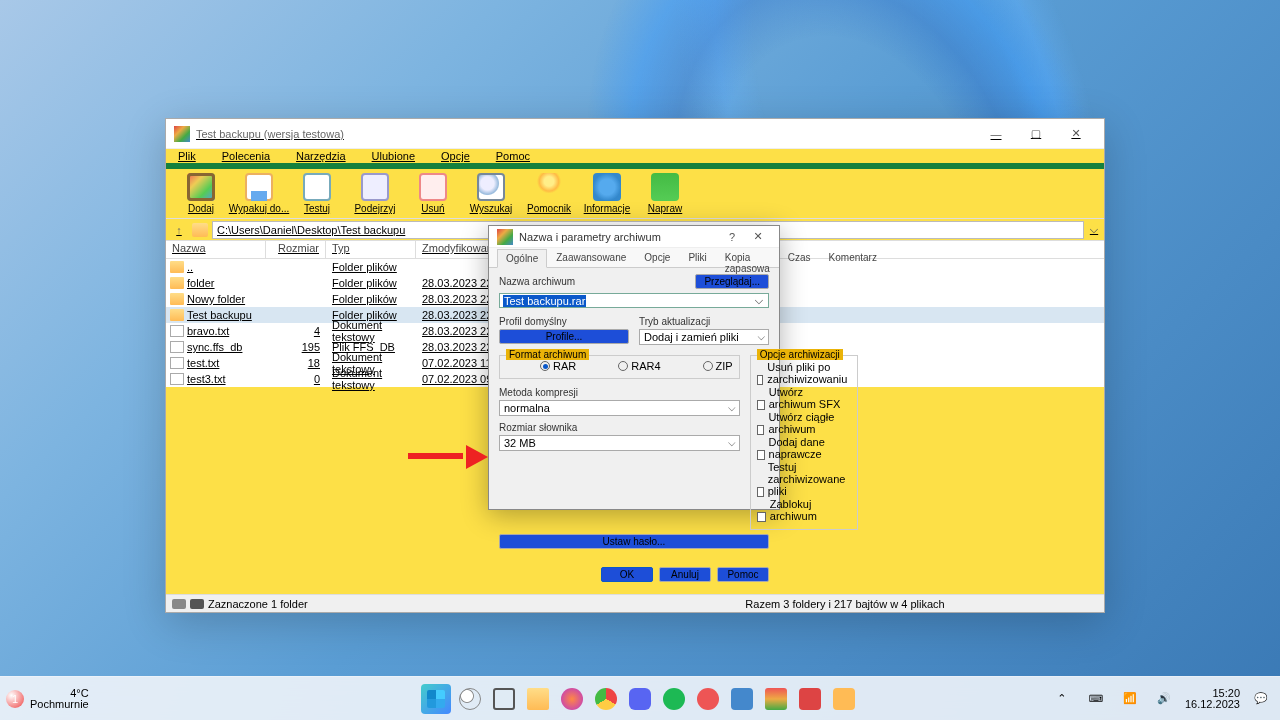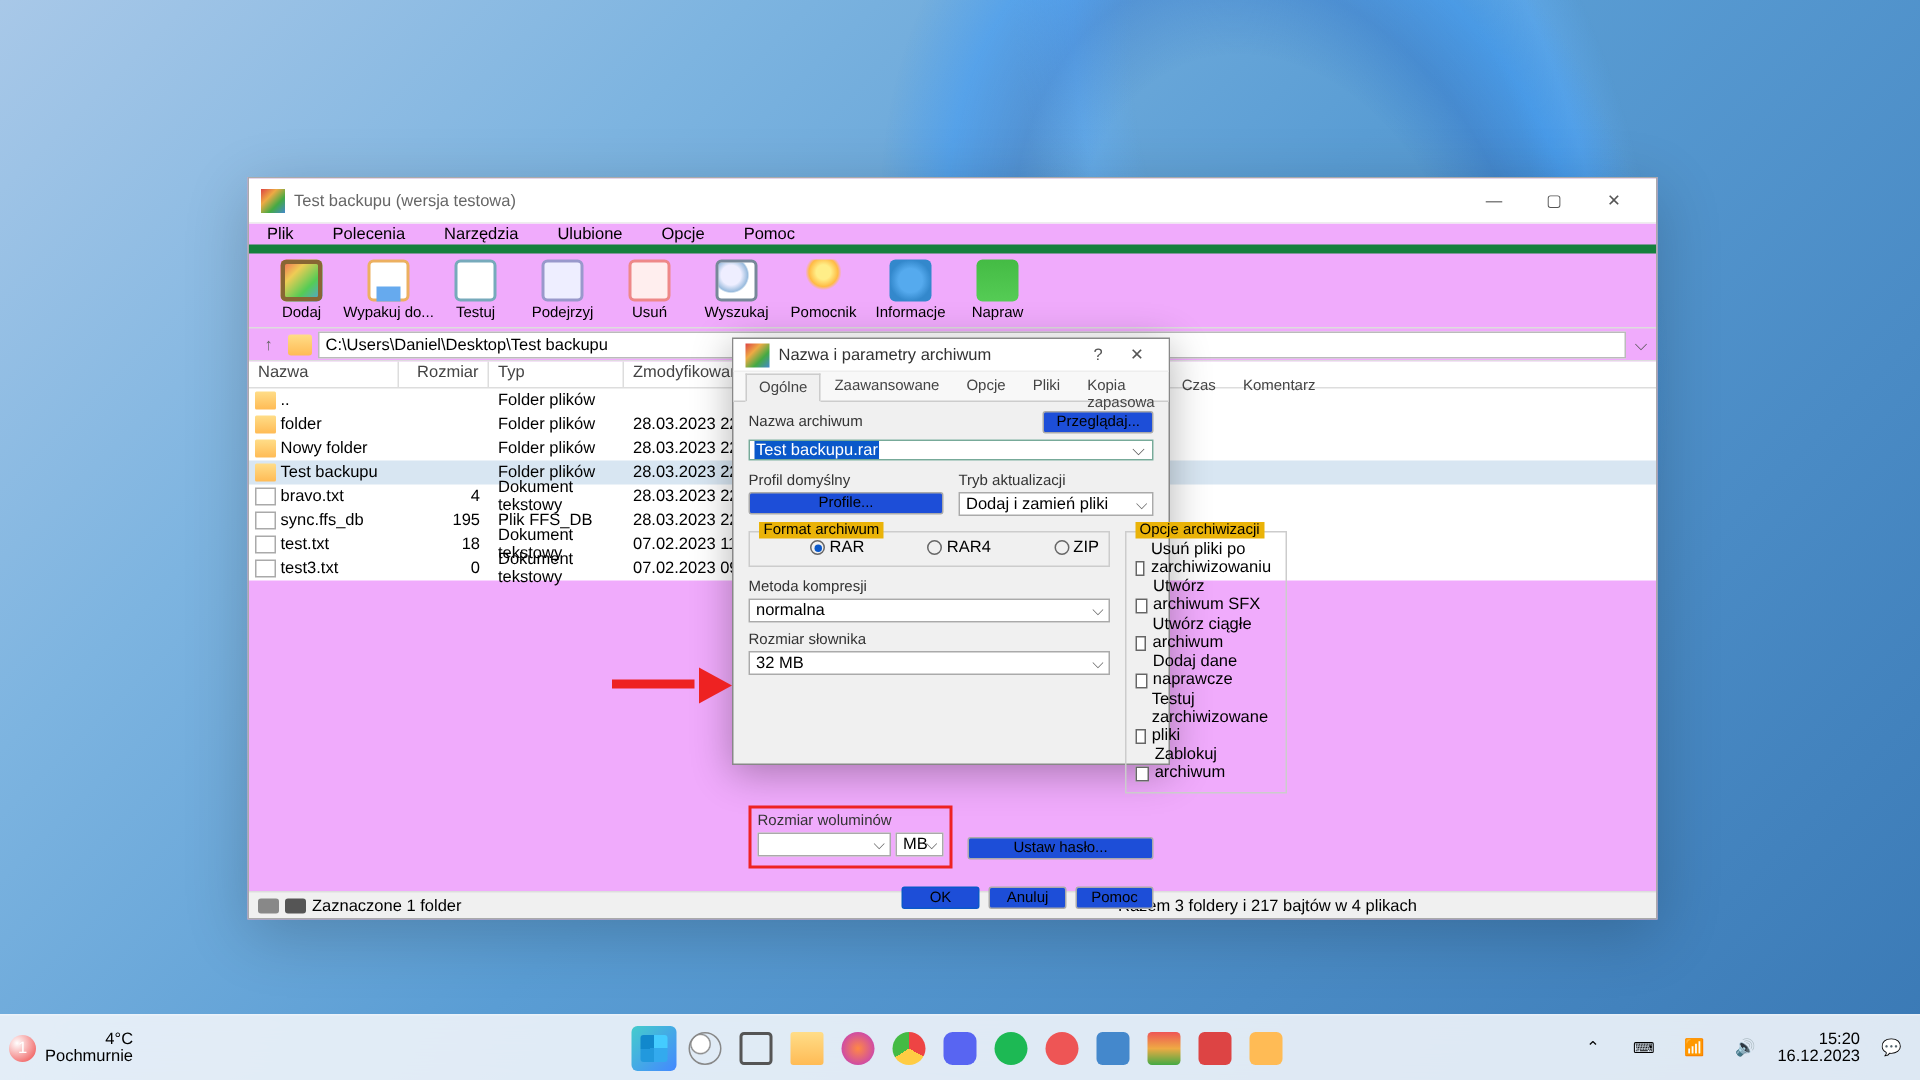--- a/index.html
+++ b/index.html
@@ -1,19 +1,19 @@
 <!DOCTYPE html>
 <html><head>
 <meta charset="utf-8">
 <style>
 *{box-sizing:border-box;margin:0;padding:0;font-family:"Segoe UI",Tahoma,sans-serif;font-size:11px;}
 body{width:1280px;height:720px;overflow:hidden;background:linear-gradient(135deg,#a8c8e8 0%,#7db4e0 25%,#5a9dd4 50%,#4a8bc5 75%,#3a79b5 100%);position:relative;}
 .win11-bloom{position:absolute;right:80px;top:-150px;width:700px;height:700px;background:radial-gradient(ellipse 60% 80% at 50% 50%,transparent 30%,rgba(30,100,200,0.3) 40%,rgba(50,150,255,0.4) 50%,transparent 60%),radial-gradient(ellipse 50% 90% at 60% 40%,transparent 35%,rgba(100,180,255,0.4) 45%,transparent 55%);border-radius:50%;transform:rotate(-20deg);}
 
-.winrar-window{position:absolute;left:165px;top:118px;width:940px;height:495px;background:#f0abfc;border:1px solid #aaa;box-shadow:0 10px 40px rgba(0,0,0,0.2);}
+.winrar-window{position:absolute;left:165px;top:118px;width:940px;height:495px;background:#fde047;border:1px solid #aaa;box-shadow:0 10px 40px rgba(0,0,0,0.2);text-decoration:underline;}
 .titlebar{height:30px;background:#fff;display:flex;align-items:center;padding:0 8px;border-bottom:1px solid #eee;}
 .titlebar .app-icon{width:16px;height:16px;background:linear-gradient(135deg,#d44 0%,#ea4 33%,#4a4 66%,#48c 100%);margin-right:6px;}
 .titlebar .title{color:#666;flex:1;}
 .titlebar .winctrl{display:flex;gap:0;}
 .titlebar .winctrl div{width:40px;height:28px;display:flex;align-items:center;justify-content:center;color:#555;cursor:default;}
 .menubar{height:20px;display:flex;gap:14px;padding:0 6px;align-items:center;border-bottom:6px solid #15803d;}
 .menubar span{padding:2px 6px;}
 .toolbar{height:50px;display:flex;gap:0;padding:2px 6px;border-bottom:1px solid #ddd;}
 .toolbtn{width:58px;display:flex;flex-direction:column;align-items:center;justify-content:center;gap:2px;padding:2px;}
 .toolbtn .ico{width:28px;height:28px;border-radius:4px;}
@@ -341,29 +341,20 @@
             </label>
           <label class="chk">
               <span class="cbox"></span>
               <span>Zablokuj archiwum</span>
             </label>
         </div>
       </div>
     </div>
 
     <div class="twocol" style="align-items:flex-end">
-      <div class="highlight-box">
-        <div class="lblrow">Rozmiar woluminów</div>
-        <div class="volrow">
-          <div class="combo"></div>
-          <div class="combo unit">
-              <span>MB</span>
-            </div>
-        </div>
-      </div>
       <div>
         <button class="btn" style="width:100%;margin-bottom:6px">Ustaw hasło...</button>
       </div>
     </div>
   </div>
   <div class="dlgbtns">
     <button class="btn primary">OK</button>
     <button class="btn">Anuluj</button>
     <button class="btn">Pomoc</button>
   </div>

